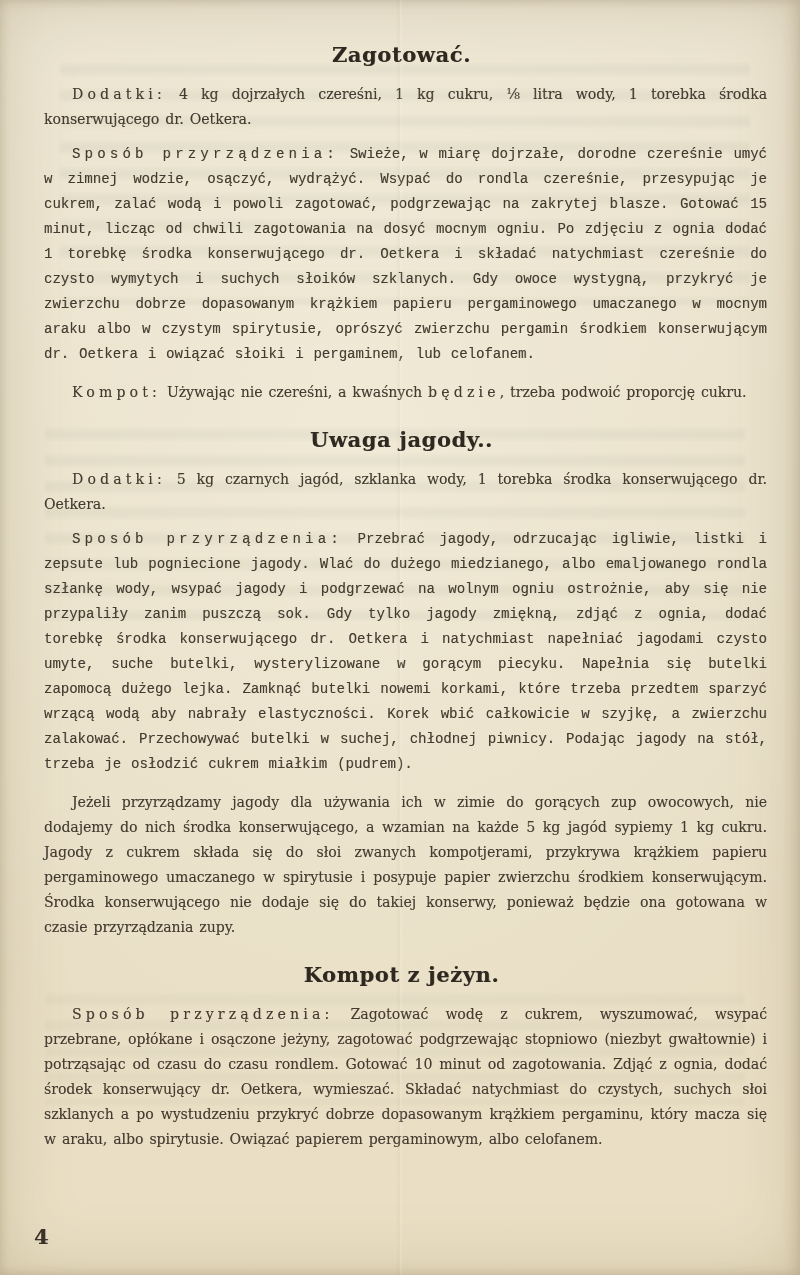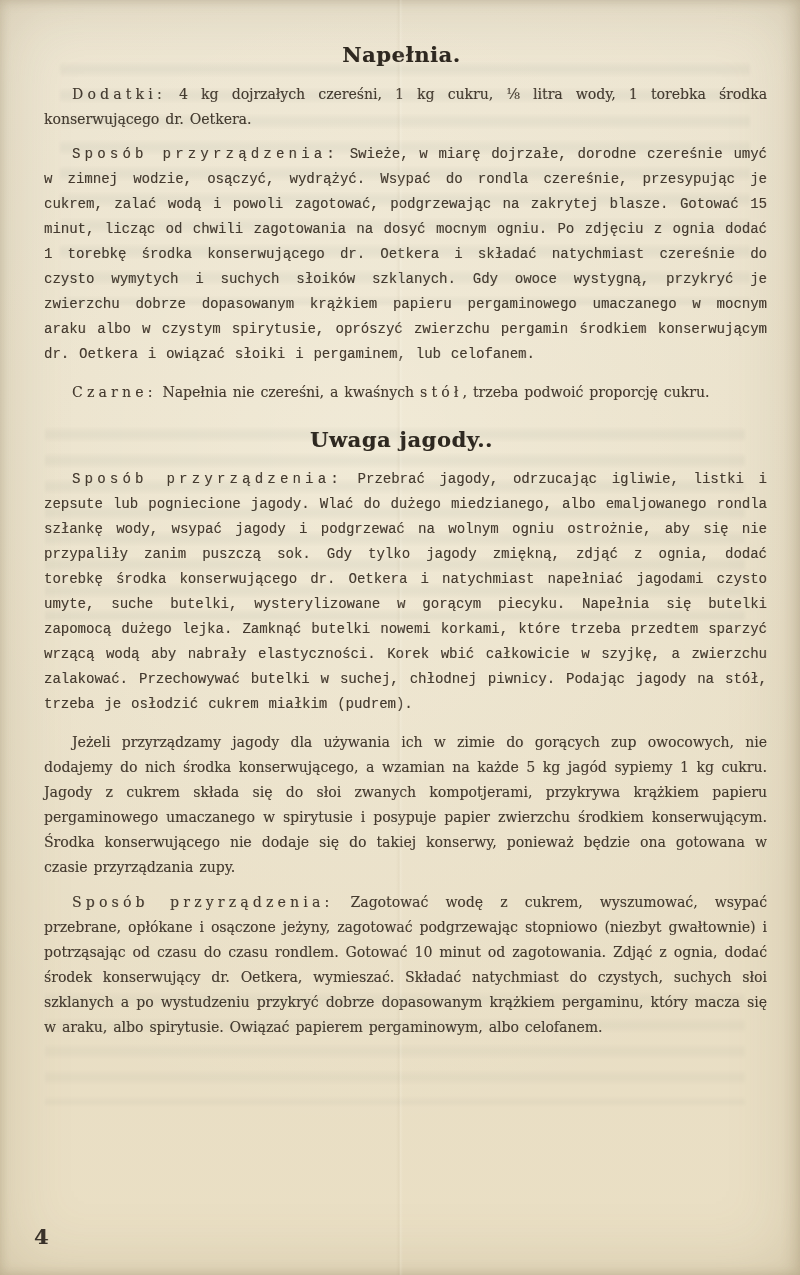--- a/index.html
+++ b/index.html
@@ -93,31 +93,33 @@
 <body>
 
 <div class="page">
 
   <div class="ghost g1"></div>
   <div class="ghost g2"></div>
   <div class="ghost g3"></div>
   <div class="crease"></div>
 
   <div class="section">
-    <h2 class="section-title">Napełnia.</h2>
+    <h2 class="section-title">Zagotować.</h2>
     <p class="para"><span class="spread">Dodatki:</span> <span class="body-text">4 kg dojrzałych czereśni, 1 kg cukru, ⅛ litra wody, 1 torebka środka konserwującego dr. Oetkera.</span></p>
     <p class="para tall"><span class="spread">Sposób przyrządzenia:</span> <span class="body-text">Swieże, w miarę dojrzałe, dorodne czereśnie umyć w zimnej wodzie, osączyć, wydrążyć. Wsypać do rondla czereśnie, przesypując je cukrem, zalać wodą i powoli zagotować, podgrzewając na zakrytej blasze. Gotować 15 minut, licząc od chwili zagotowania na dosyć mocnym ogniu. Po zdjęciu z ognia dodać 1 torebkę środka konserwującego dr. Oetkera i składać natychmiast czereśnie do czysto wymytych i suchych słoików szklanych. Gdy owoce wystygną, przykryć je zwierzchu dobrze dopasowanym krążkiem papieru pergaminowego umaczanego w mocnym araku albo w czystym spirytusie, oprószyć zwierzchu pergamin środkiem konserwującym dr. Oetkera i owiązać słoiki i pergaminem, lub celofanem.</span></p>
-    <p class="para"><span class="spread">Czarne:</span> <span class="body-text">Napełnia nie czereśni, a kwaśnych </span><span class="spread">stół</span><span class="body-text">, trzeba podwoić proporcję cukru.</span></p>
+    <p class="para"><span class="spread">Kompot:</span> <span class="body-text">Używając nie czereśni, a kwaśnych </span><span class="spread">będzie</span><span class="body-text">, trzeba podwoić proporcję cukru.</span></p>
   </div>
 
   <div class="section">
     <h2 class="section-title">Uwaga jagody..</h2>
+    <p class="para"><span class="spread">Dodatki:</span> <span class="body-text">5 kg czarnych jagód, szklanka wody, 1 torebka środka konserwującego dr. Oetkera.</span></p>
     <p class="para tall"><span class="spread">Sposób przyrządzenia:</span> <span class="body-text">Przebrać jagody, odrzucając igliwie, listki i zepsute lub pogniecione jagody. Wlać do dużego miedzianego, albo emaljowanego rondla szłankę wody, wsypać jagody i podgrzewać na wolnym ogniu ostrożnie, aby się nie przypaliły zanim puszczą sok. Gdy tylko jagody zmiękną, zdjąć z ognia, dodać torebkę środka konserwującego dr. Oetkera i natychmiast napełniać jagodami czysto umyte, suche butelki, wysterylizowane w gorącym piecyku. Napełnia się butelki zapomocą dużego lejka. Zamknąć butelki nowemi korkami, które trzeba przedtem sparzyć wrzącą wodą aby nabrały elastyczności. Korek wbić całkowicie w szyjkę, a zwierzchu zalakować. Przechowywać butelki w suchej, chłodnej piwnicy. Podając jagody na stół, trzeba je osłodzić cukrem miałkim (pudrem).</span></p>
     <p class="para"><span class="body-text">Jeżeli przyrządzamy jagody dla używania ich w zimie do gorących zup owocowych, nie dodajemy do nich środka konserwującego, a wzamian na każde 5 kg jagód sypiemy 1 kg cukru. Jagody z cukrem składa się do słoi zwanych kompotjerami, przykrywa krążkiem papieru pergaminowego umaczanego w spirytusie i posypuje papier zwierzchu środkiem konserwującym. Środka konserwującego nie dodaje się do takiej konserwy, ponieważ będzie ona gotowana w czasie przyrządzania zupy.</span></p>
   </div>
 
   <div class="section">
+    <h2 class="section-title">Kompot z jeżyn.</h2>
     <p class="para"><span class="spread">Sposób przyrządzenia:</span> <span class="body-text">Zagotować wodę z cukrem, wyszumować, wsypać przebrane, opłókane i osączone jeżyny, zagotować podgrzewając stopniowo (niezbyt gwałtownie) i potrząsając od czasu do czasu rondlem. Gotować 10 minut od zagotowania. Zdjąć z ognia, dodać środek konserwujący dr. Oetkera, wymieszać. Składać natychmiast do czystych, suchych słoi szklanych a po wystudzeniu przykryć dobrze dopasowanym krążkiem pergaminu, który macza się w araku, albo spirytusie. Owiązać papierem pergaminowym, albo celofanem.</span></p>
   </div>
 
   <div class="page-number">4</div>
 
 </div>
 
 </body></html>

